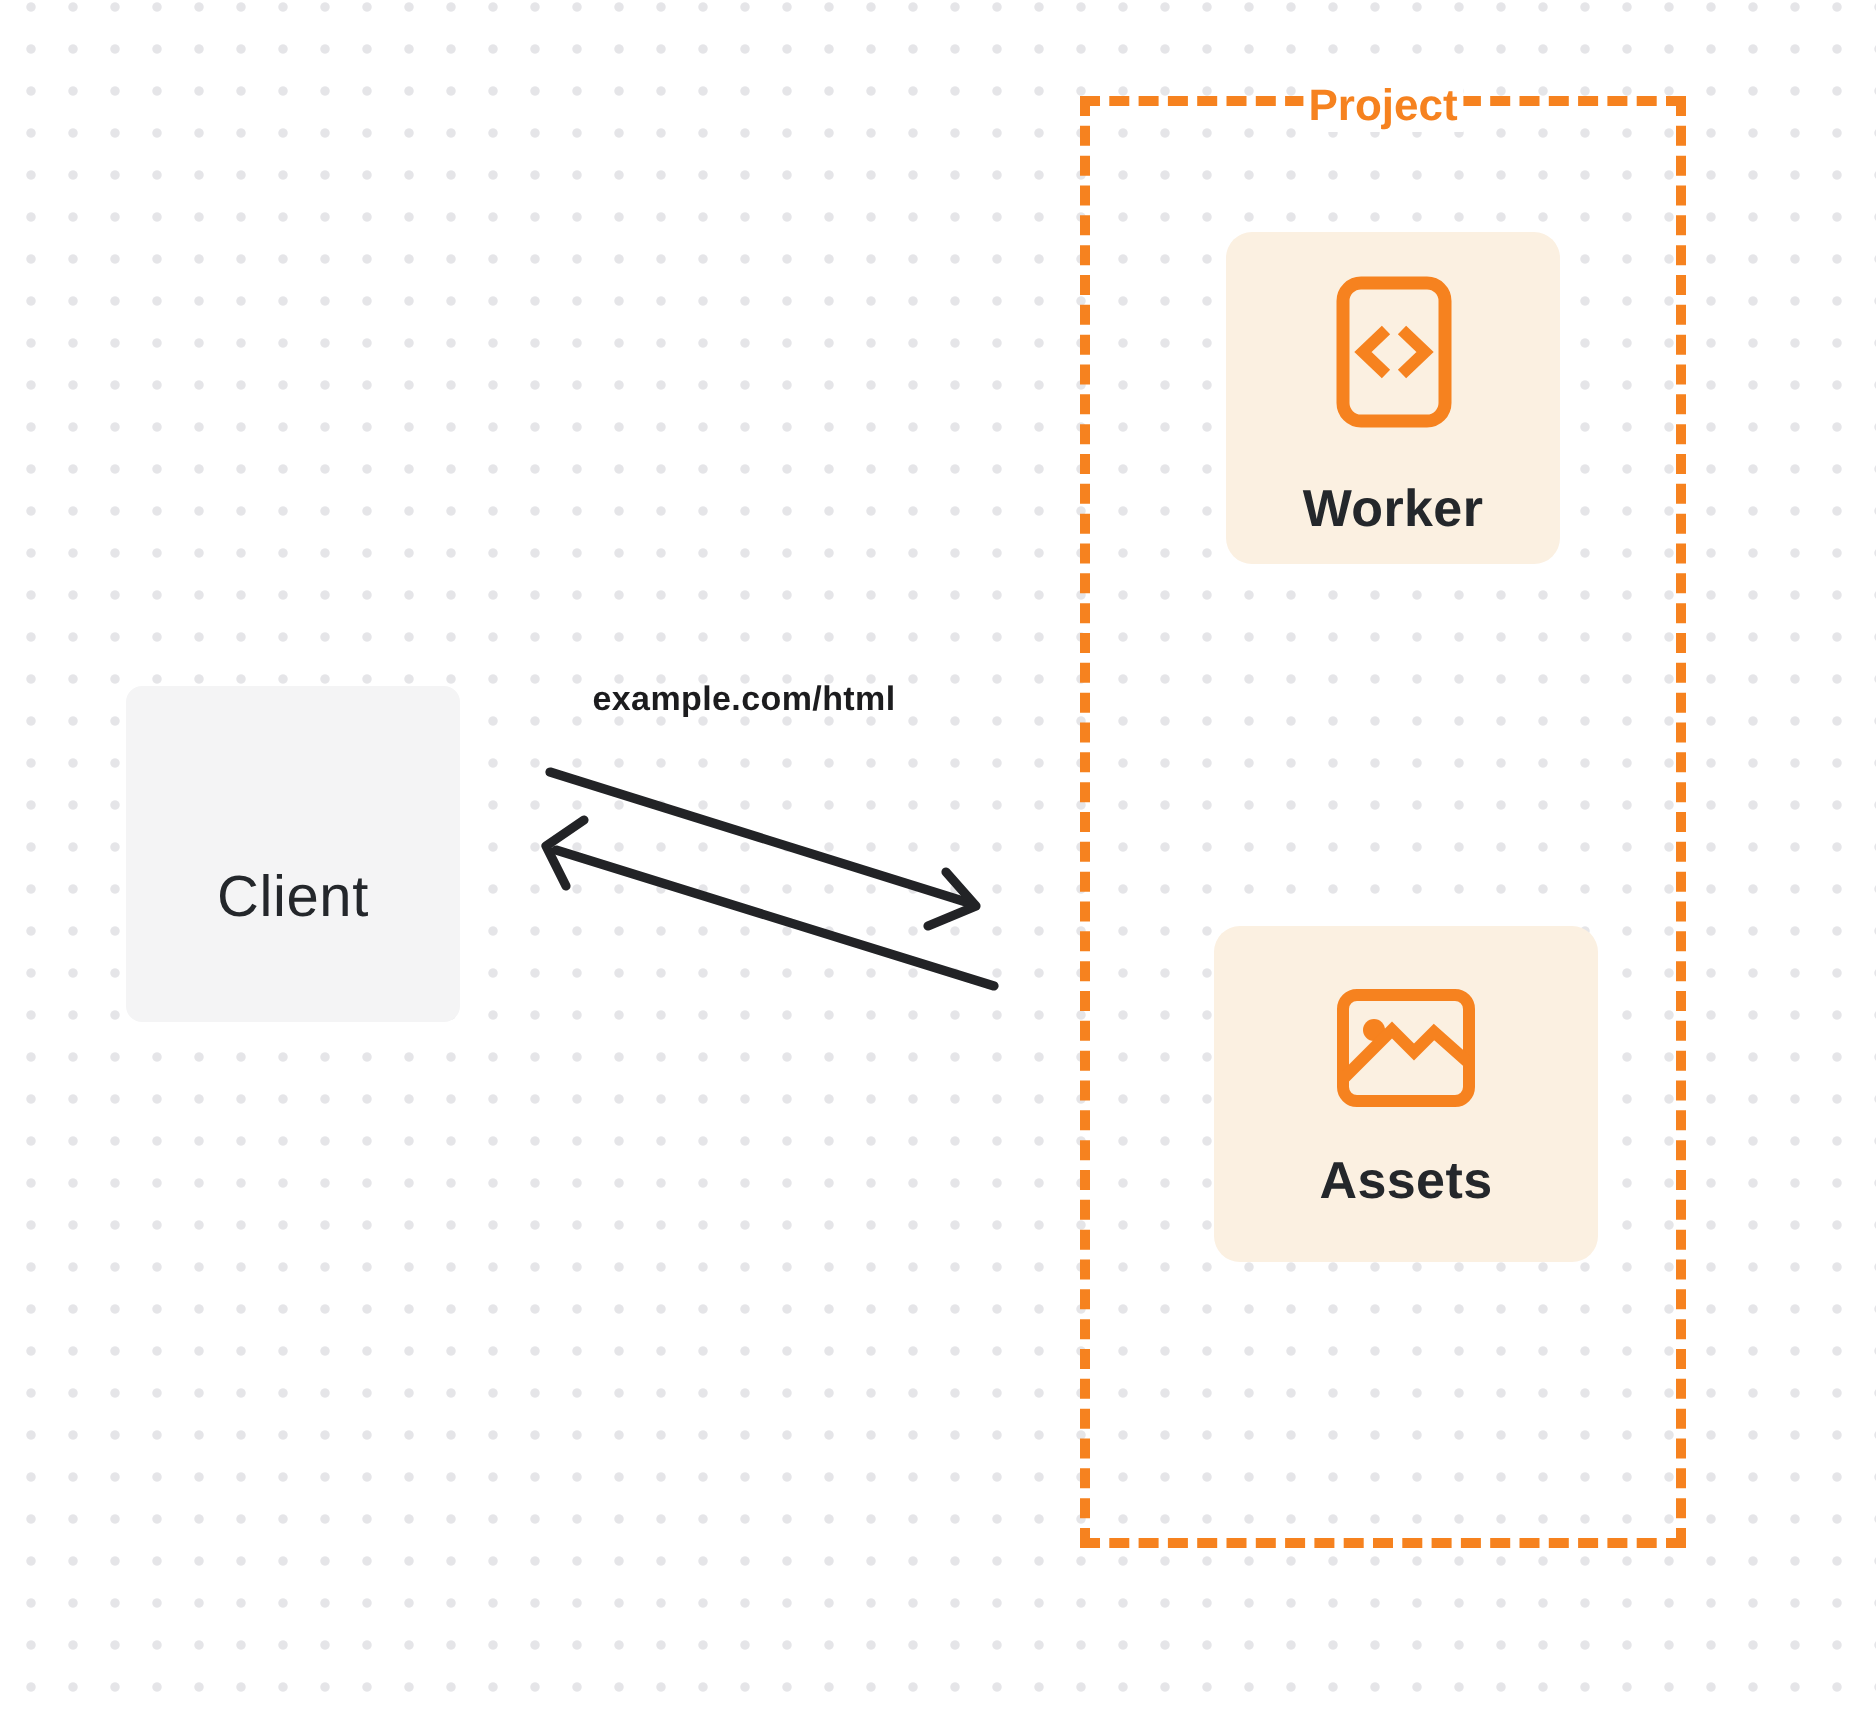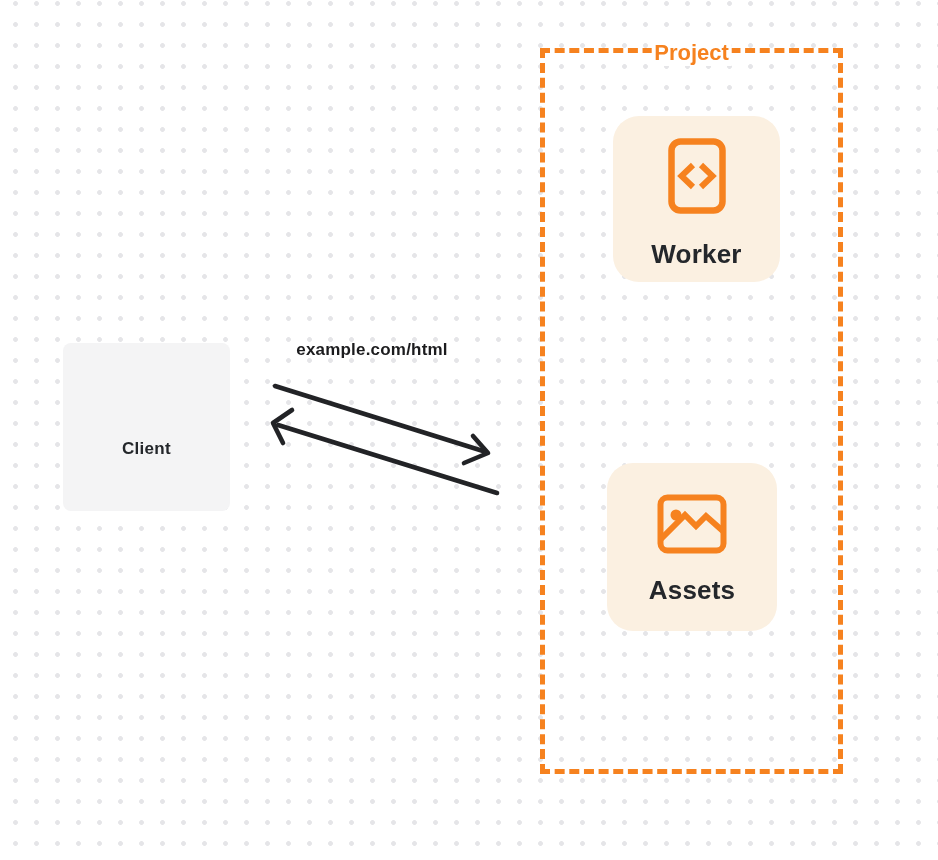--- a/index.html
+++ b/index.html
@@ -29,21 +29,21 @@
   
   .client-box {
     position: absolute;
     left: 63px; top: 343px;
     width: 167px; height: 168px;
     background: var(--node_bg);
     border-radius: 8px;
     display: flex; align-items: center; justify-content: center;
   }
   .client-box .label {
-    font-size: 17px; font-weight: 700; color: var(--ink);
+    font-size: 29px; font-weight: 400; color: var(--ink);
     letter-spacing: 0.3px;
     margin-top: 44px;
   }
 
   
   .request-label {
     position: absolute;
     left: 256px; top: 340px; width: 232px;
     text-align: center;
     font-size: 17px; font-weight: 700; color: #1c1c1e;
@@ -71,30 +71,30 @@
     background: var(--page_bg);
     padding: 0 3px;
     font-size: 22px; font-weight: 700; color: var(--accent);
     line-height: 26px;
     white-space: nowrap;
   }
 
   .card {
     position: absolute;
     background: var(--card_bg);
-    border-radius: 26px;
+    border-radius: 13px;
     display: flex; flex-direction: column;
     align-items: center; justify-content: center;
   }
   .card .card-label {
     font-size: 26px; font-weight: 700; color: var(--ink);
     letter-spacing: 0.2px;
   }
   .worker-card { left: 68px; top: 63px; width: 167px; height: 166px; gap: 24px; padding-top: 8px; }
-  .assets-card { left: 62px; top: 410px; width: 170px; height: 168px; gap: 20px; padding-top: 4px; }
+  .assets-card { left: 62px; top: 410px; width: 192px; height: 168px; gap: 20px; padding-top: 4px; }
 
   .tree {
     position: absolute;
     left: 40px; top: 582px;
     font-family: "DejaVu Sans Mono", monospace;
     font-size: 15.5px; font-weight: 700;
     line-height: 21px;
     color: #26262b;
     white-space: pre;
   }

